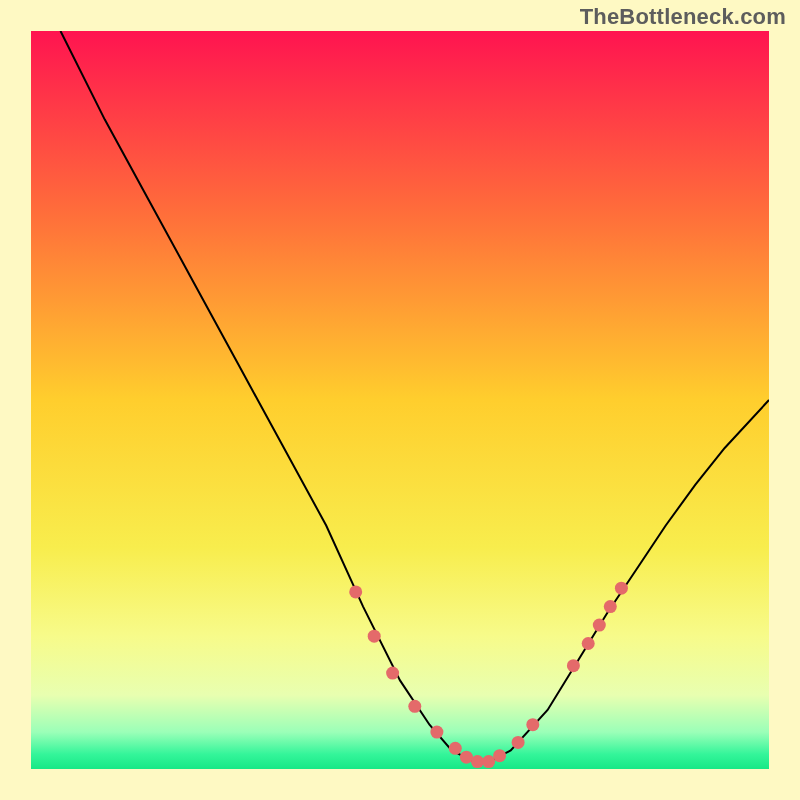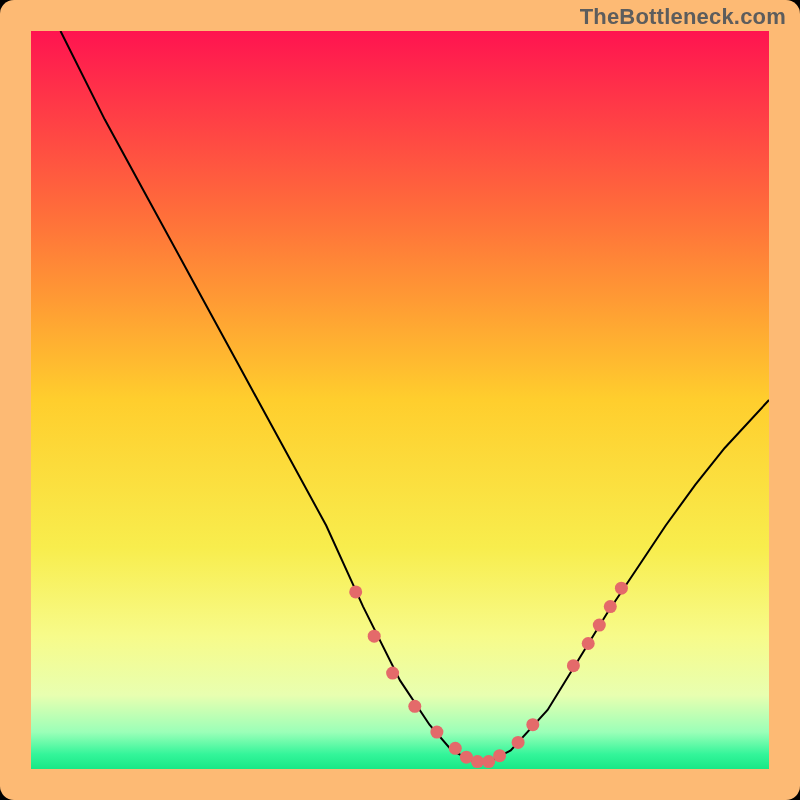--- a/index.html
+++ b/index.html
@@ -1,22 +1,21 @@
 <!DOCTYPE html>
 <html><head>
 <meta charset="utf-8">
 <style>
   * { margin: 0; padding: 0; box-sizing: border-box; }
   html, body { width: 800px; height: 800px; background: #000; overflow: hidden; }
   .frame {
     position: absolute;
     left: 0; top: 0;
     width: 800px; height: 800px;
-    background: #fdba74;
-    border-radius: 14px;
+    background: #fef9c3;
   }
   .watermark {
     position: absolute;
     top: 4px;
     right: 14px;
     font-family: Arial, Helvetica, sans-serif;
     font-size: 22px;
     font-weight: bold;
     color: #5d5d5d;
     letter-spacing: 0.2px;

